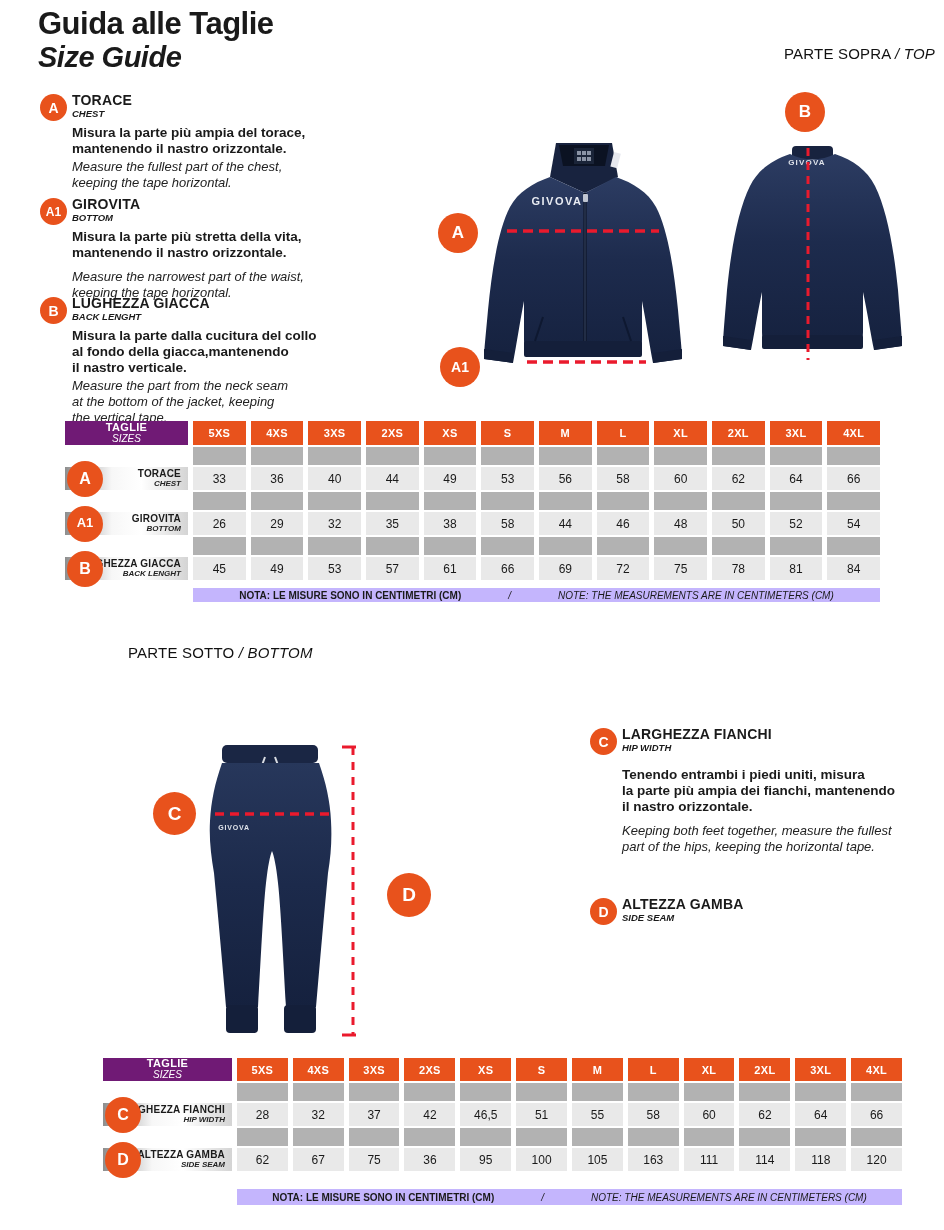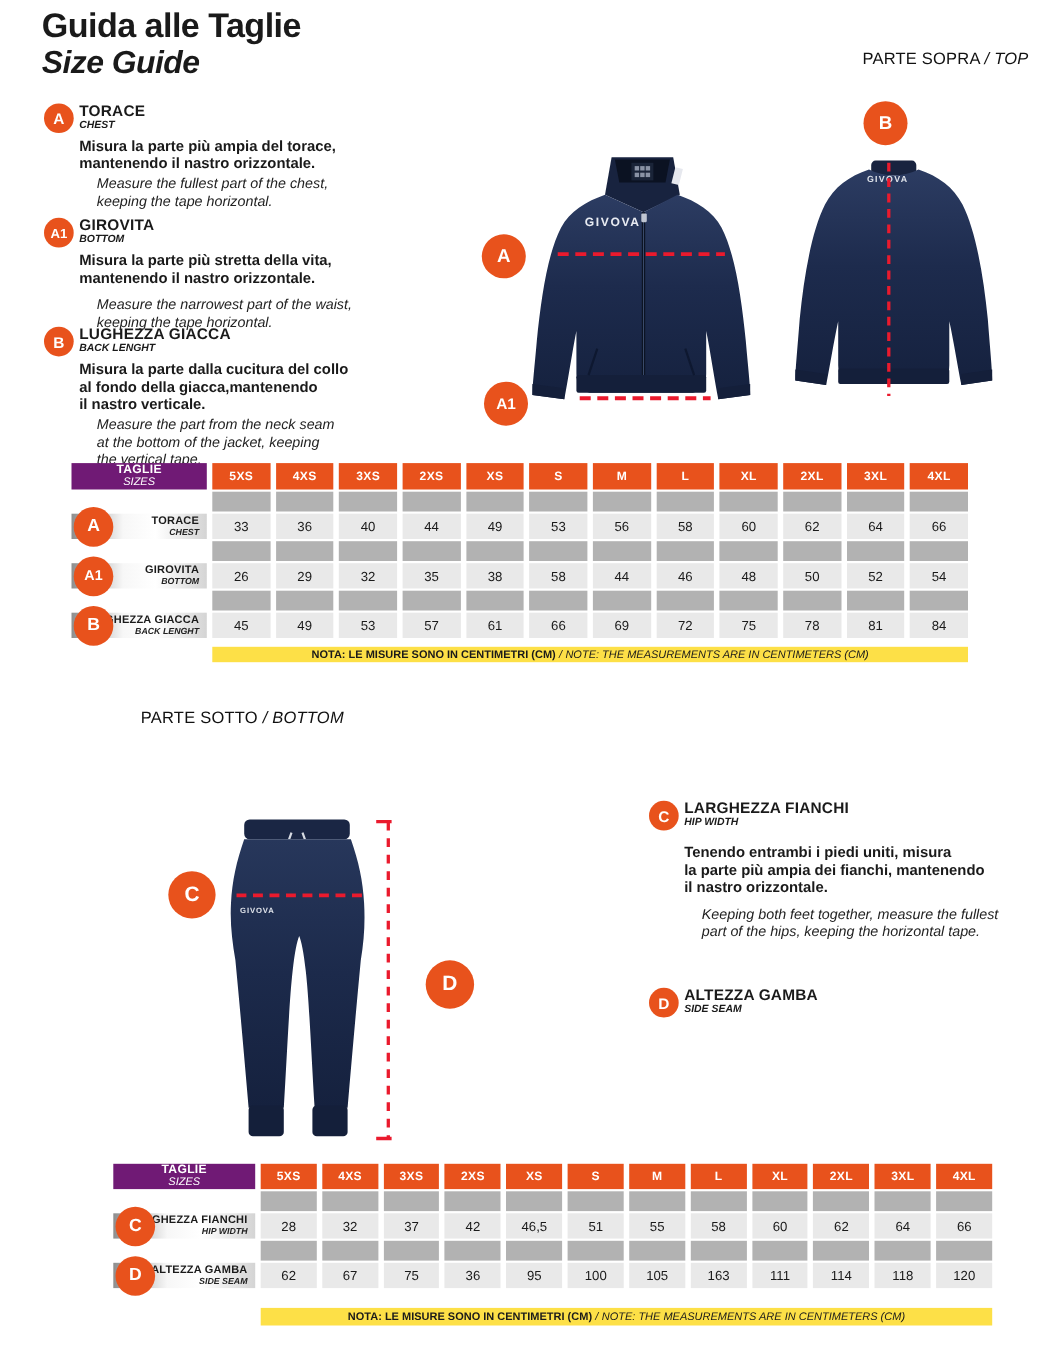--- a/index.html
+++ b/index.html
@@ -16,21 +16,21 @@
 
   .badge{background:#e8521c;color:#fff;border-radius:50%;display:flex;align-items:center;
          justify-content:center;font-weight:bold;box-sizing:border-box;}
 
   .m-sec{position:absolute;left:40px;width:320px;}
   .m-sec .badge.sec{position:absolute;left:0;top:1px;width:27px;height:27px;font-size:14px;}
   .m-sec .sec-body{margin-left:32px;}
   .sec-title{font-size:14px;font-weight:bold;letter-spacing:0.2px;line-height:15px;}
   .sec-sub{font-size:9.5px;font-weight:bold;font-style:italic;line-height:11px;}
   .desc-it{font-size:13.5px;font-weight:bold;line-height:16px;margin:6px 0 0;white-space:pre-line;}
-  .desc-en{font-size:13px;font-style:italic;line-height:16px;margin:2px 16px 0;white-space:pre-line;color:#222;}
+  .desc-en{font-size:13px;font-style:italic;line-height:16px;margin:2px 0 0;white-space:pre-line;color:#222;}
   .desc-en.gap{margin-top:8px;}
   .m-sec.right{left:590px;width:350px;}
 
   .img-badge{position:absolute;z-index:4;}
 
   .size-table{position:absolute;display:grid;column-gap:5px;row-gap:2px;}
   #table-top{left:65px;top:421px;width:815px;
      grid-template-columns:123px repeat(12,1fr);
      grid-template-rows:24px 18px 23px 18px 23px 18px 23px 4px 14px;}
   #table-bottom{left:103px;top:1058px;width:799px;
@@ -43,21 +43,21 @@
   .th-size{background:#e8521c;color:#fff;font-weight:bold;font-size:11px;letter-spacing:0.3px;}
   .spacer{background:#b2b2b2;}
   .val{background:#e9e9e9;font-size:12px;}
   .row-label{position:relative;flex-direction:column;align-items:flex-end;justify-content:center;
      padding-right:7px;line-height:1.12;box-sizing:border-box;
      background:linear-gradient(90deg,#8e8e8e 0%,#f7f7f7 38%,#ffffff 62%,#d4d4d4 100%);}
   .row-label .rl1{font-weight:bold;font-size:10px;letter-spacing:0.2px;}
   .row-label .rl2{font-weight:bold;font-style:italic;font-size:8px;color:#222;}
   .row-label .badge.tbl{position:absolute;left:2px;top:50%;transform:translateY(-50%);
      width:36px;height:36px;font-size:16px;z-index:2;}
-  .note-bar{grid-column:2 / -1;background:#fde047;font-size:10px;white-space:nowrap;}
+  .note-bar{grid-column:2 / -1;background:#c4b5fd;font-size:10px;white-space:nowrap;gap:44px;}
   .note-bar .nb{font-weight:bold;}
   .note-bar .ni{font-style:italic;}
   .note-bar .ns{margin:0 3px;font-style:italic;}
   .figure{position:absolute;}
 </style>
 </head>
 <body>
 
 <div class="page">
 

